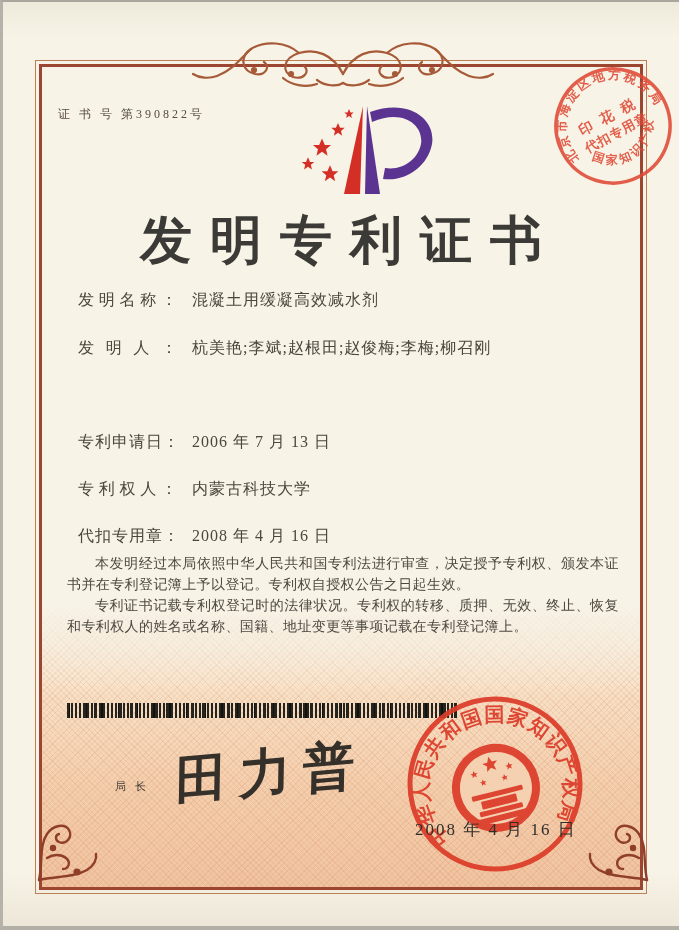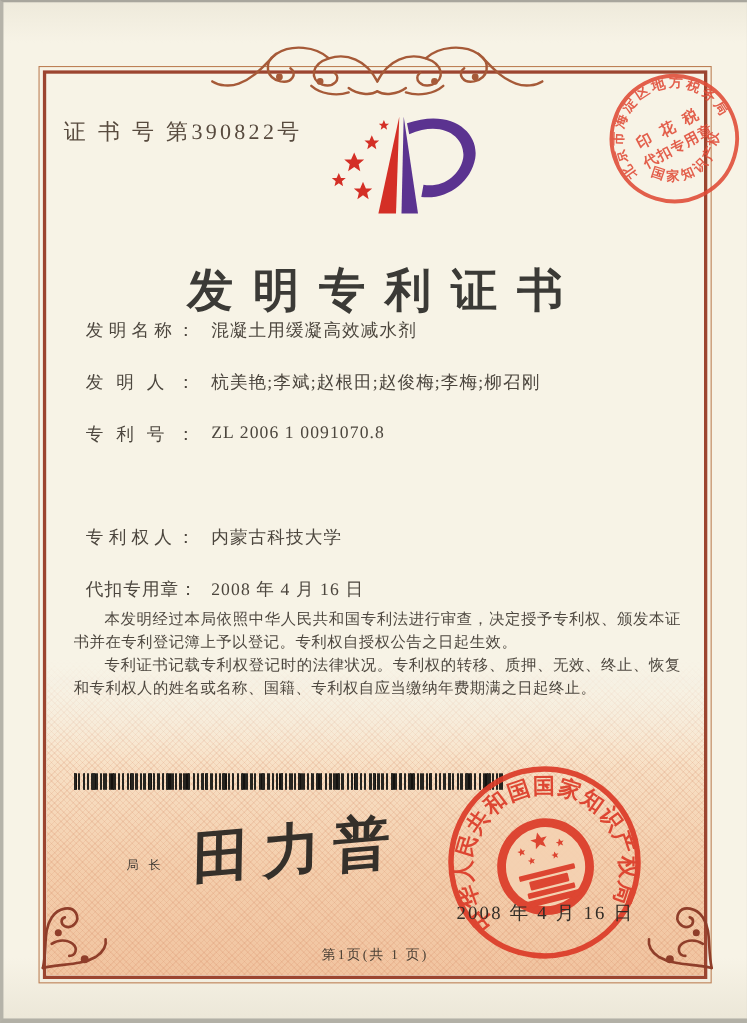--- a/index.html
+++ b/index.html
@@ -27,25 +27,25 @@
       linear-gradient(180deg,rgba(246,220,190,0) 0%,#f8e2c8 30%,#f4cfad 65%,#f1c4a0 100%);
     -webkit-mask-image:linear-gradient(180deg,transparent 0,#000 34%);
             mask-image:linear-gradient(180deg,transparent 0,#000 34%);
   }
   
   .ornament-top{position:absolute;left:184px;top:38px;width:312px;height:52px;z-index:5;}
   .corner{position:absolute;width:72px;height:72px;z-index:5;}
   .corner.bl{left:30px;top:812px;}
   .corner.br{left:578px;top:812px;transform:scaleX(-1);}
   
-  .cert-no{position:absolute;left:55px;top:104px;font-size:20px;letter-spacing:3px;color:#574a3e;z-index:2;}
+  .cert-no{position:absolute;left:55px;top:104px;font-size:12px;letter-spacing:3px;color:#574a3e;z-index:2;}
   .logo{position:absolute;left:283px;top:98px;width:155px;height:102px;z-index:2;}
   .title{
     position:absolute;left:36px;top:204px;width:604px;text-align:center;
-    font-size:42px;font-weight:bold;letter-spacing:18px;text-indent:18px;color:#3b3a36;z-index:2;margin-top:30px;
+    font-size:52px;font-weight:bold;letter-spacing:18px;text-indent:18px;color:#3b3a36;z-index:2;
   }
   
   .field{position:absolute;left:75px;font-size:16px;color:#4c463e;z-index:2;white-space:nowrap;}
   .field .flabel{
     display:inline-block;width:100px;text-align:justify;text-align-last:justify;
     letter-spacing:1px;vertical-align:top;
   }
   .field .fvalue{margin-left:10px;letter-spacing:1px;}
   
   .body-text{
@@ -139,36 +139,36 @@
   <div class="title">发明专利证书</div>
 
   <div class="field" style="top:288px">
     <span class="flabel">发明名称：</span>
     <span class="fvalue">混凝土用缓凝高效减水剂</span>
   </div>
   <div class="field" style="top:336px">
     <span class="flabel">发明人：</span>
     <span class="fvalue">杭美艳;李斌;赵根田;赵俊梅;李梅;柳召刚</span>
   </div>
-  <div class="field" style="top:383px">
-    <span class="flabel">专利号：</span>
-    <span class="fvalue">ZL 2006 1 0091070.8</span>
+  <div class="field" style="top:430px">
+    <span class="flabel">专利申请日：</span>
+    <span class="fvalue">2006 年 7 月 13 日</span>
   </div>
   <div class="field" style="top:477px">
     <span class="flabel">专利权人：</span>
     <span class="fvalue">内蒙古科技大学</span>
   </div>
   <div class="field" style="top:524px">
     <span class="flabel">代扣专用章：</span>
     <span class="fvalue">2008 年 4 月 16 日</span>
   </div>
 
   <div class="body-text">
     <p>本发明经过本局依照中华人民共和国专利法进行审查，决定授予专利权、颁发本证书并在专利登记簿上予以登记。专利权自授权公告之日起生效。</p>
-    <p>专利证书记载专利权登记时的法律状况。专利权的转移、质押、无效、终止、恢复和专利权人的姓名或名称、国籍、专利权自应当缴纳年费期满之日起终止。</p>
+    <p>专利证书记载专利权登记时的法律状况。专利权的转移、质押、无效、终止、恢复和专利权人的姓名或名称、国籍、地址变更等事项记载在专利登记簿上。</p>
   </div>
 
   <div class="barcode"></div>
 
   <div class="sig-title">局长</div>
   <div class="sig-name">田力普</div>
 
   <svg class="seal-main" viewBox="0 0 180 180">
     <g transform="rotate(-14 90 90)">
       <circle cx="90" cy="90" r="85" fill="none" stroke="#dc3b28" stroke-width="5"></circle>
@@ -210,15 +210,14 @@
         <textPath href="#taxTop" startOffset="6">北京市海淀区地方税务局</textPath>
       </text>
       <text x="68" y="66" text-anchor="middle" font-size="14" font-weight="bold" fill="#e04a36" letter-spacing="3">印 花 税</text>
       <text x="68" y="84" text-anchor="middle" font-size="13" font-weight="bold" fill="#e04a36" letter-spacing="1">代扣专用章</text>
       <text font-size="12" font-weight="bold" fill="#e04a36" letter-spacing="3">
         <textPath href="#taxBot" startOffset="8">国家知识产权局</textPath>
       </text>
     </g>
   </svg>
 
-  <div class="page-footer">第1页(共 1 页)</div>
 
 </div>
 
 </body></html>

